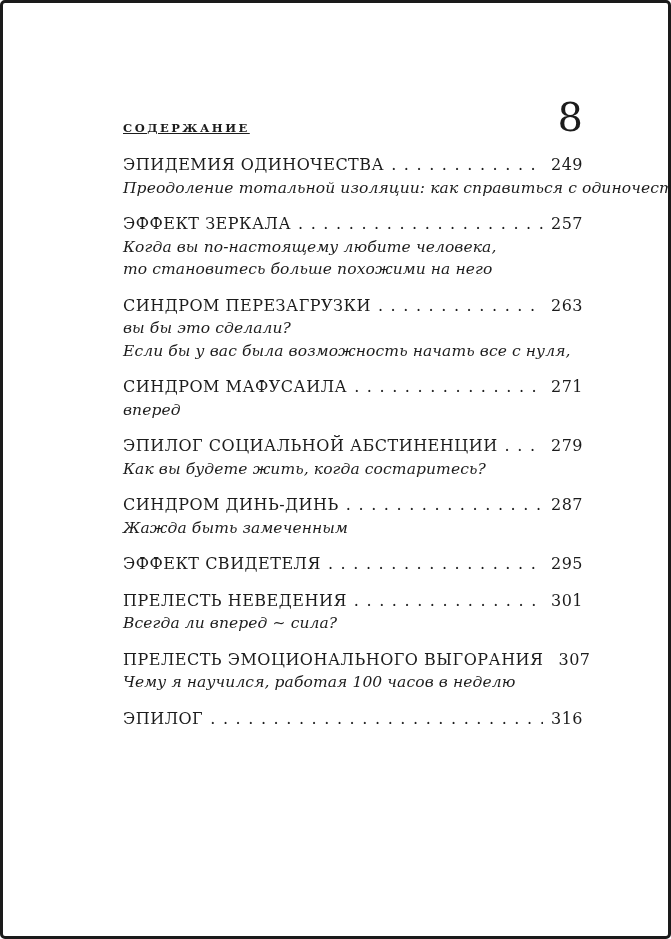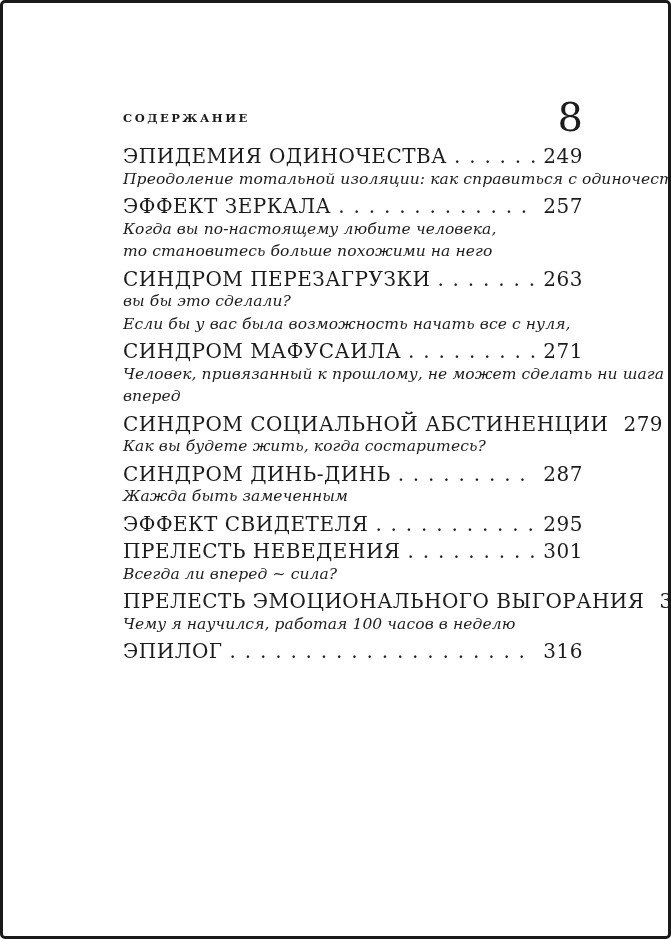--- a/index.html
+++ b/index.html
@@ -22,61 +22,63 @@
   .content {
     box-sizing: border-box;
     padding: 94px 85px 0 120px;
   }
   .header-row {
     display: flex;
     justify-content: space-between;
     align-items: flex-start;
   }
   .contents-label {
-    margin-top: 14px;
+    margin-top: 24px;
     font-size: 11.5px;
     font-weight: bold;
     letter-spacing: 2.5px;
     text-transform: uppercase;
+    text-decoration: underline;
   }
   .big-page-number {
     font-size: 40px;
     line-height: 40px;
     font-weight: normal;
   }
   .toc {
     margin-top: 8px;
   }
   .toc-entry {
     margin-bottom: 5px;
   }
   .title-row {
     display: flex;
     align-items: baseline;
     line-height: 22.5px;
-    font-size: 20px;
+    font-size: 16px;
     letter-spacing: 0.5px;
     white-space: nowrap;
     cursor: default;
   }
   .title-text {
     flex: 0 0 auto;
   }
   .leader {
     flex: 1 1 auto;
     overflow: hidden;
     margin: 0 8px 0 7px;
     white-space: nowrap;
     word-spacing: 1.5px;
     min-width: 0;
   }
   .page-num {
     flex: 0 0 auto;
     min-width: 30px;
     text-align: left;
+    margin-top: 9px;
   }
   .subtitle-line {
     font-style: italic;
     font-size: 15.5px;
     line-height: 22.5px;
     letter-spacing: 0.1px;
     white-space: nowrap;
   }
 </style>
 </head>
@@ -119,27 +121,26 @@
   <div class="subtitle-line">вы бы это сделали?</div>
           <div class="subtitle-line">Если бы у вас была возможность начать все с нуля,</div>
         </div>
 
   <div class="toc-entry">
     <div class="title-row">
       <span class="title-text">СИНДРОМ МАФУСАИЛА</span>
       <span class="leader">. . . . . . . . . . . . . . . . . . . . . . . . . . . . . . . . . . . . . . . . . . . . . . . . . . . . . . . . . . . . </span>
       <span class="page-num">271</span>
     </div>
-  <div class="subtitle-line">Человек, привязанный к прошлому, не может сделать ни шага</div>
           <div class="subtitle-line">вперед</div>
         </div>
 
   <div class="toc-entry">
     <div class="title-row">
-      <span class="title-text">СИНДРОМ СОЦИАЛЬНОЙ АБСТИНЕНЦИИ</span>
+      <span class="title-text">ЭПИЛОГ СОЦИАЛЬНОЙ АБСТИНЕНЦИИ</span>
       <span class="leader">. . . . . . . . . . . . . . . . . . . . . . . . . . . . . . . . . . . . . . . . . . . . . . . . . . . . . . . . . . . . </span>
       <span class="page-num">279</span>
     </div>
   <div class="subtitle-line">Как вы будете жить, когда состаритесь?</div>
         </div>
 
   <div class="toc-entry">
     <div class="title-row">
       <span class="title-text">СИНДРОМ ДИНЬ-ДИНЬ</span>
       <span class="leader">. . . . . . . . . . . . . . . . . . . . . . . . . . . . . . . . . . . . . . . . . . . . . . . . . . . . . . . . . . . . </span>

